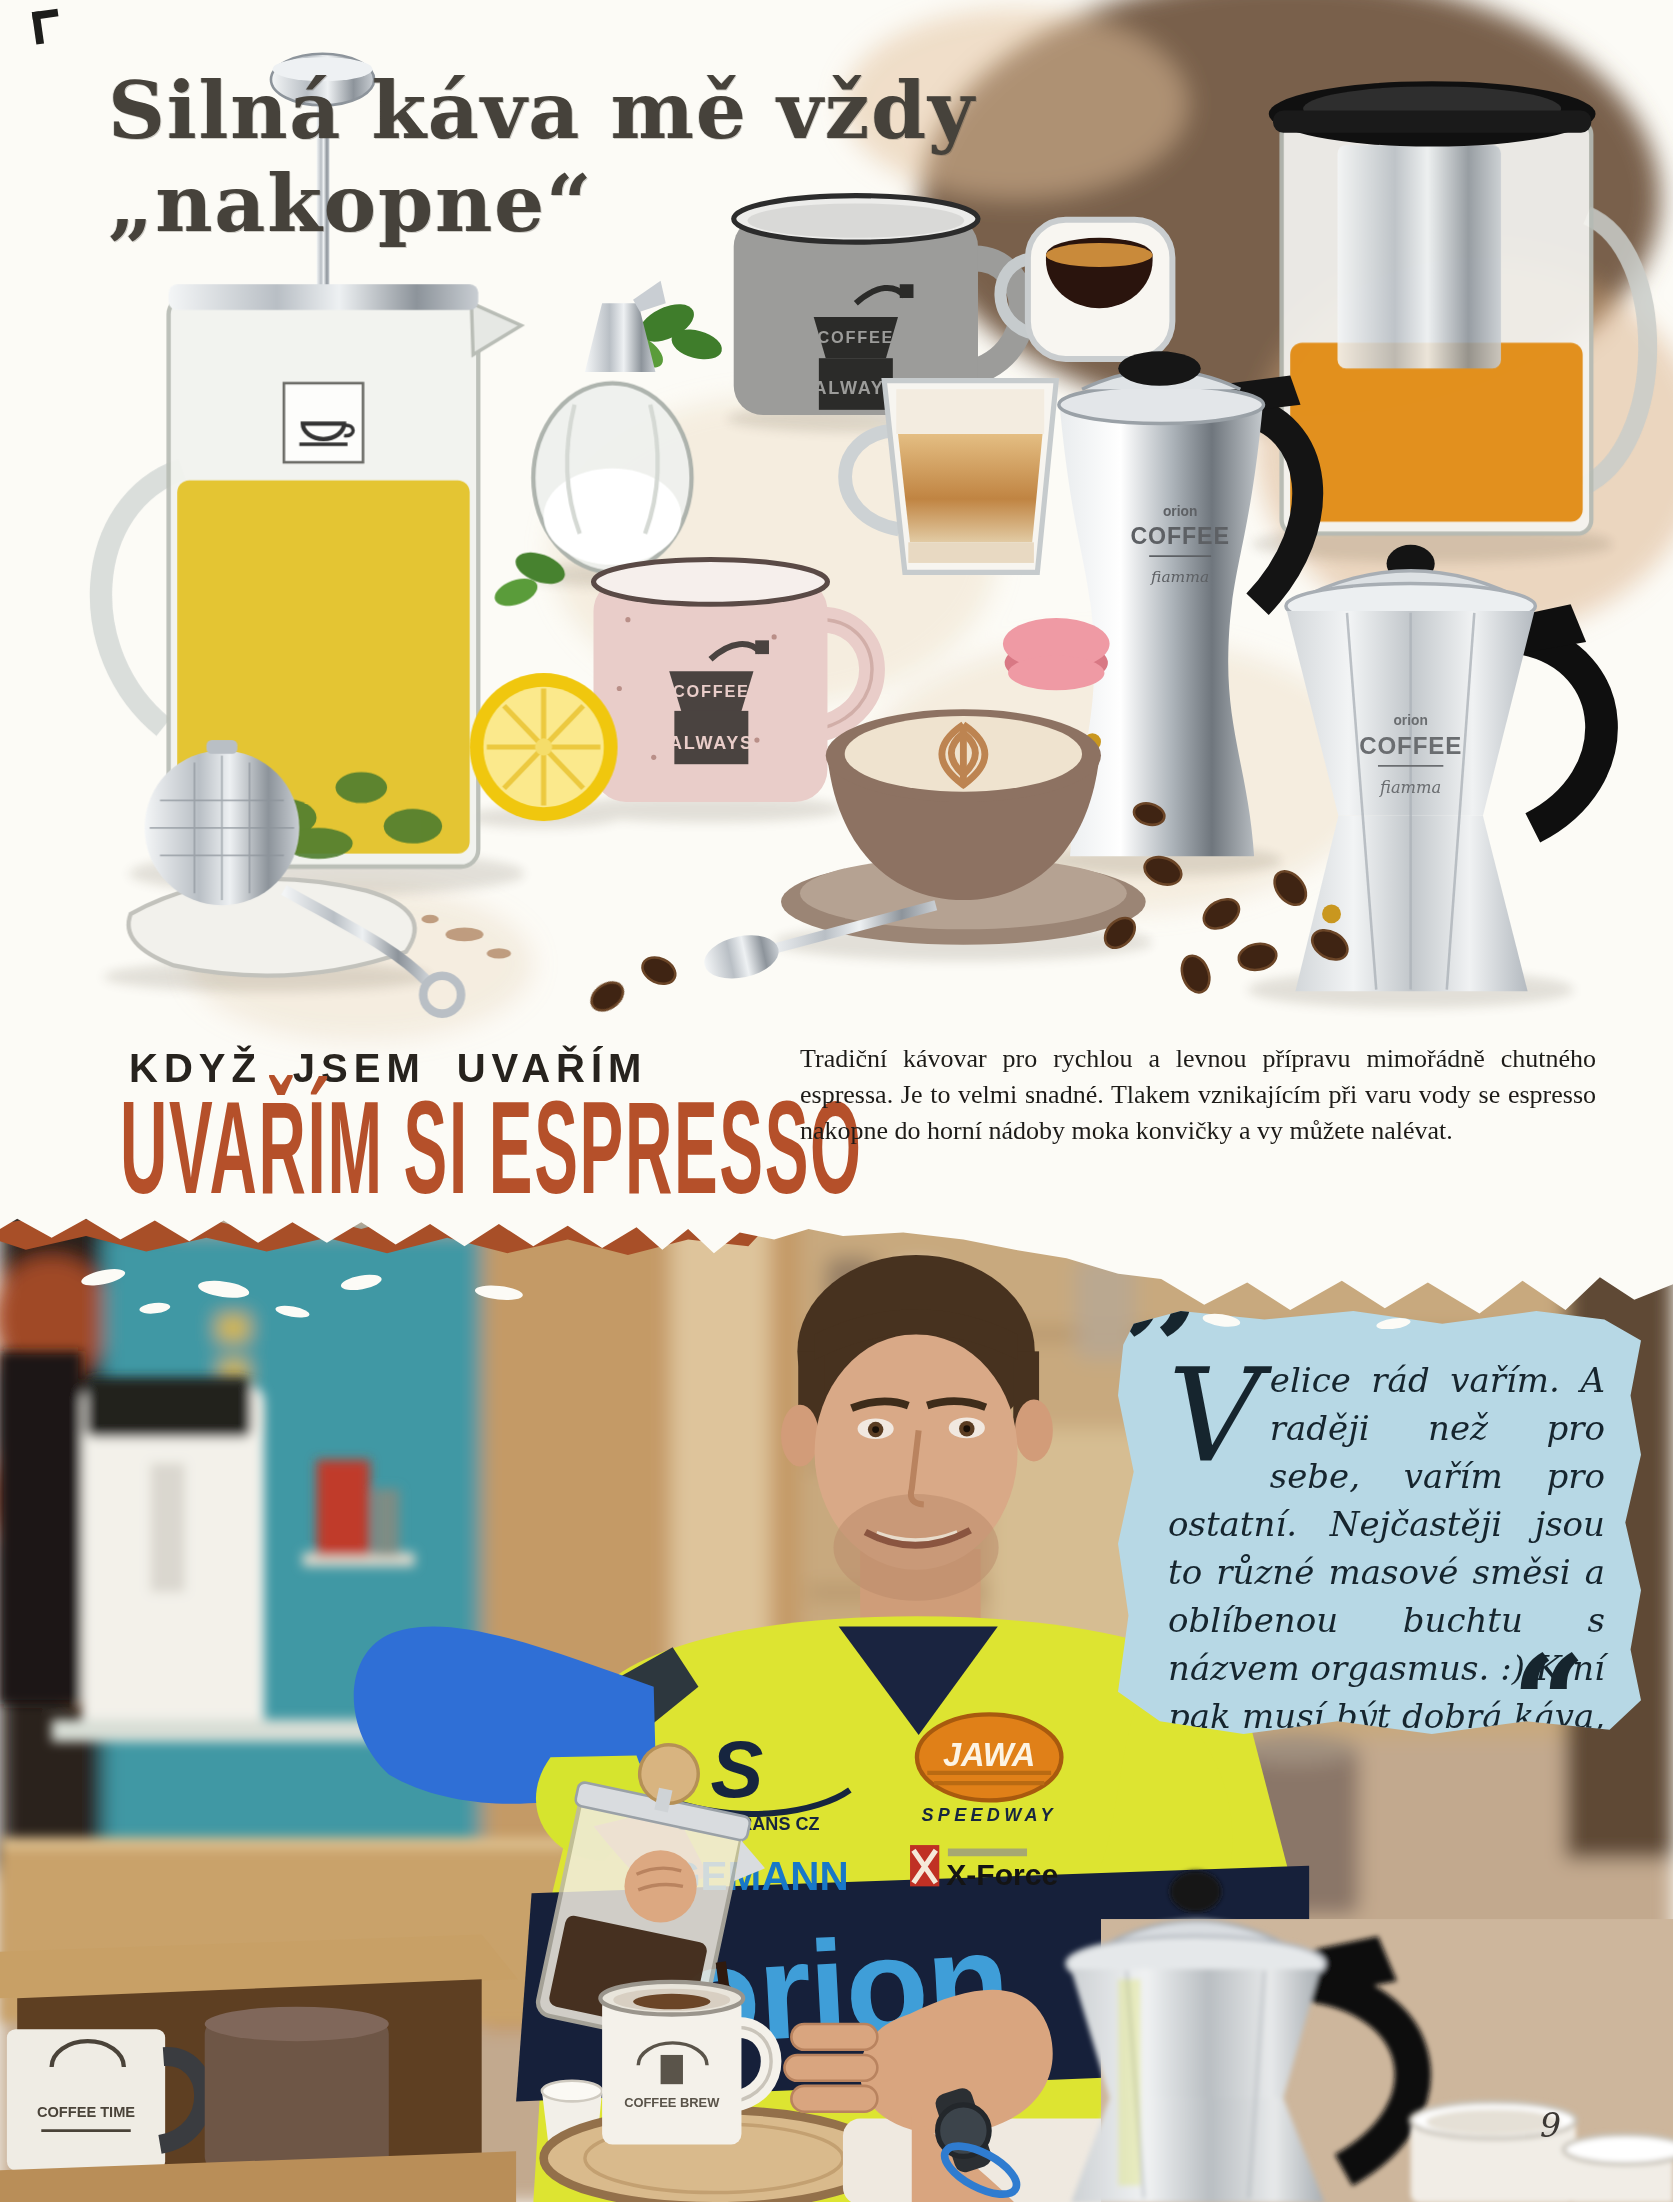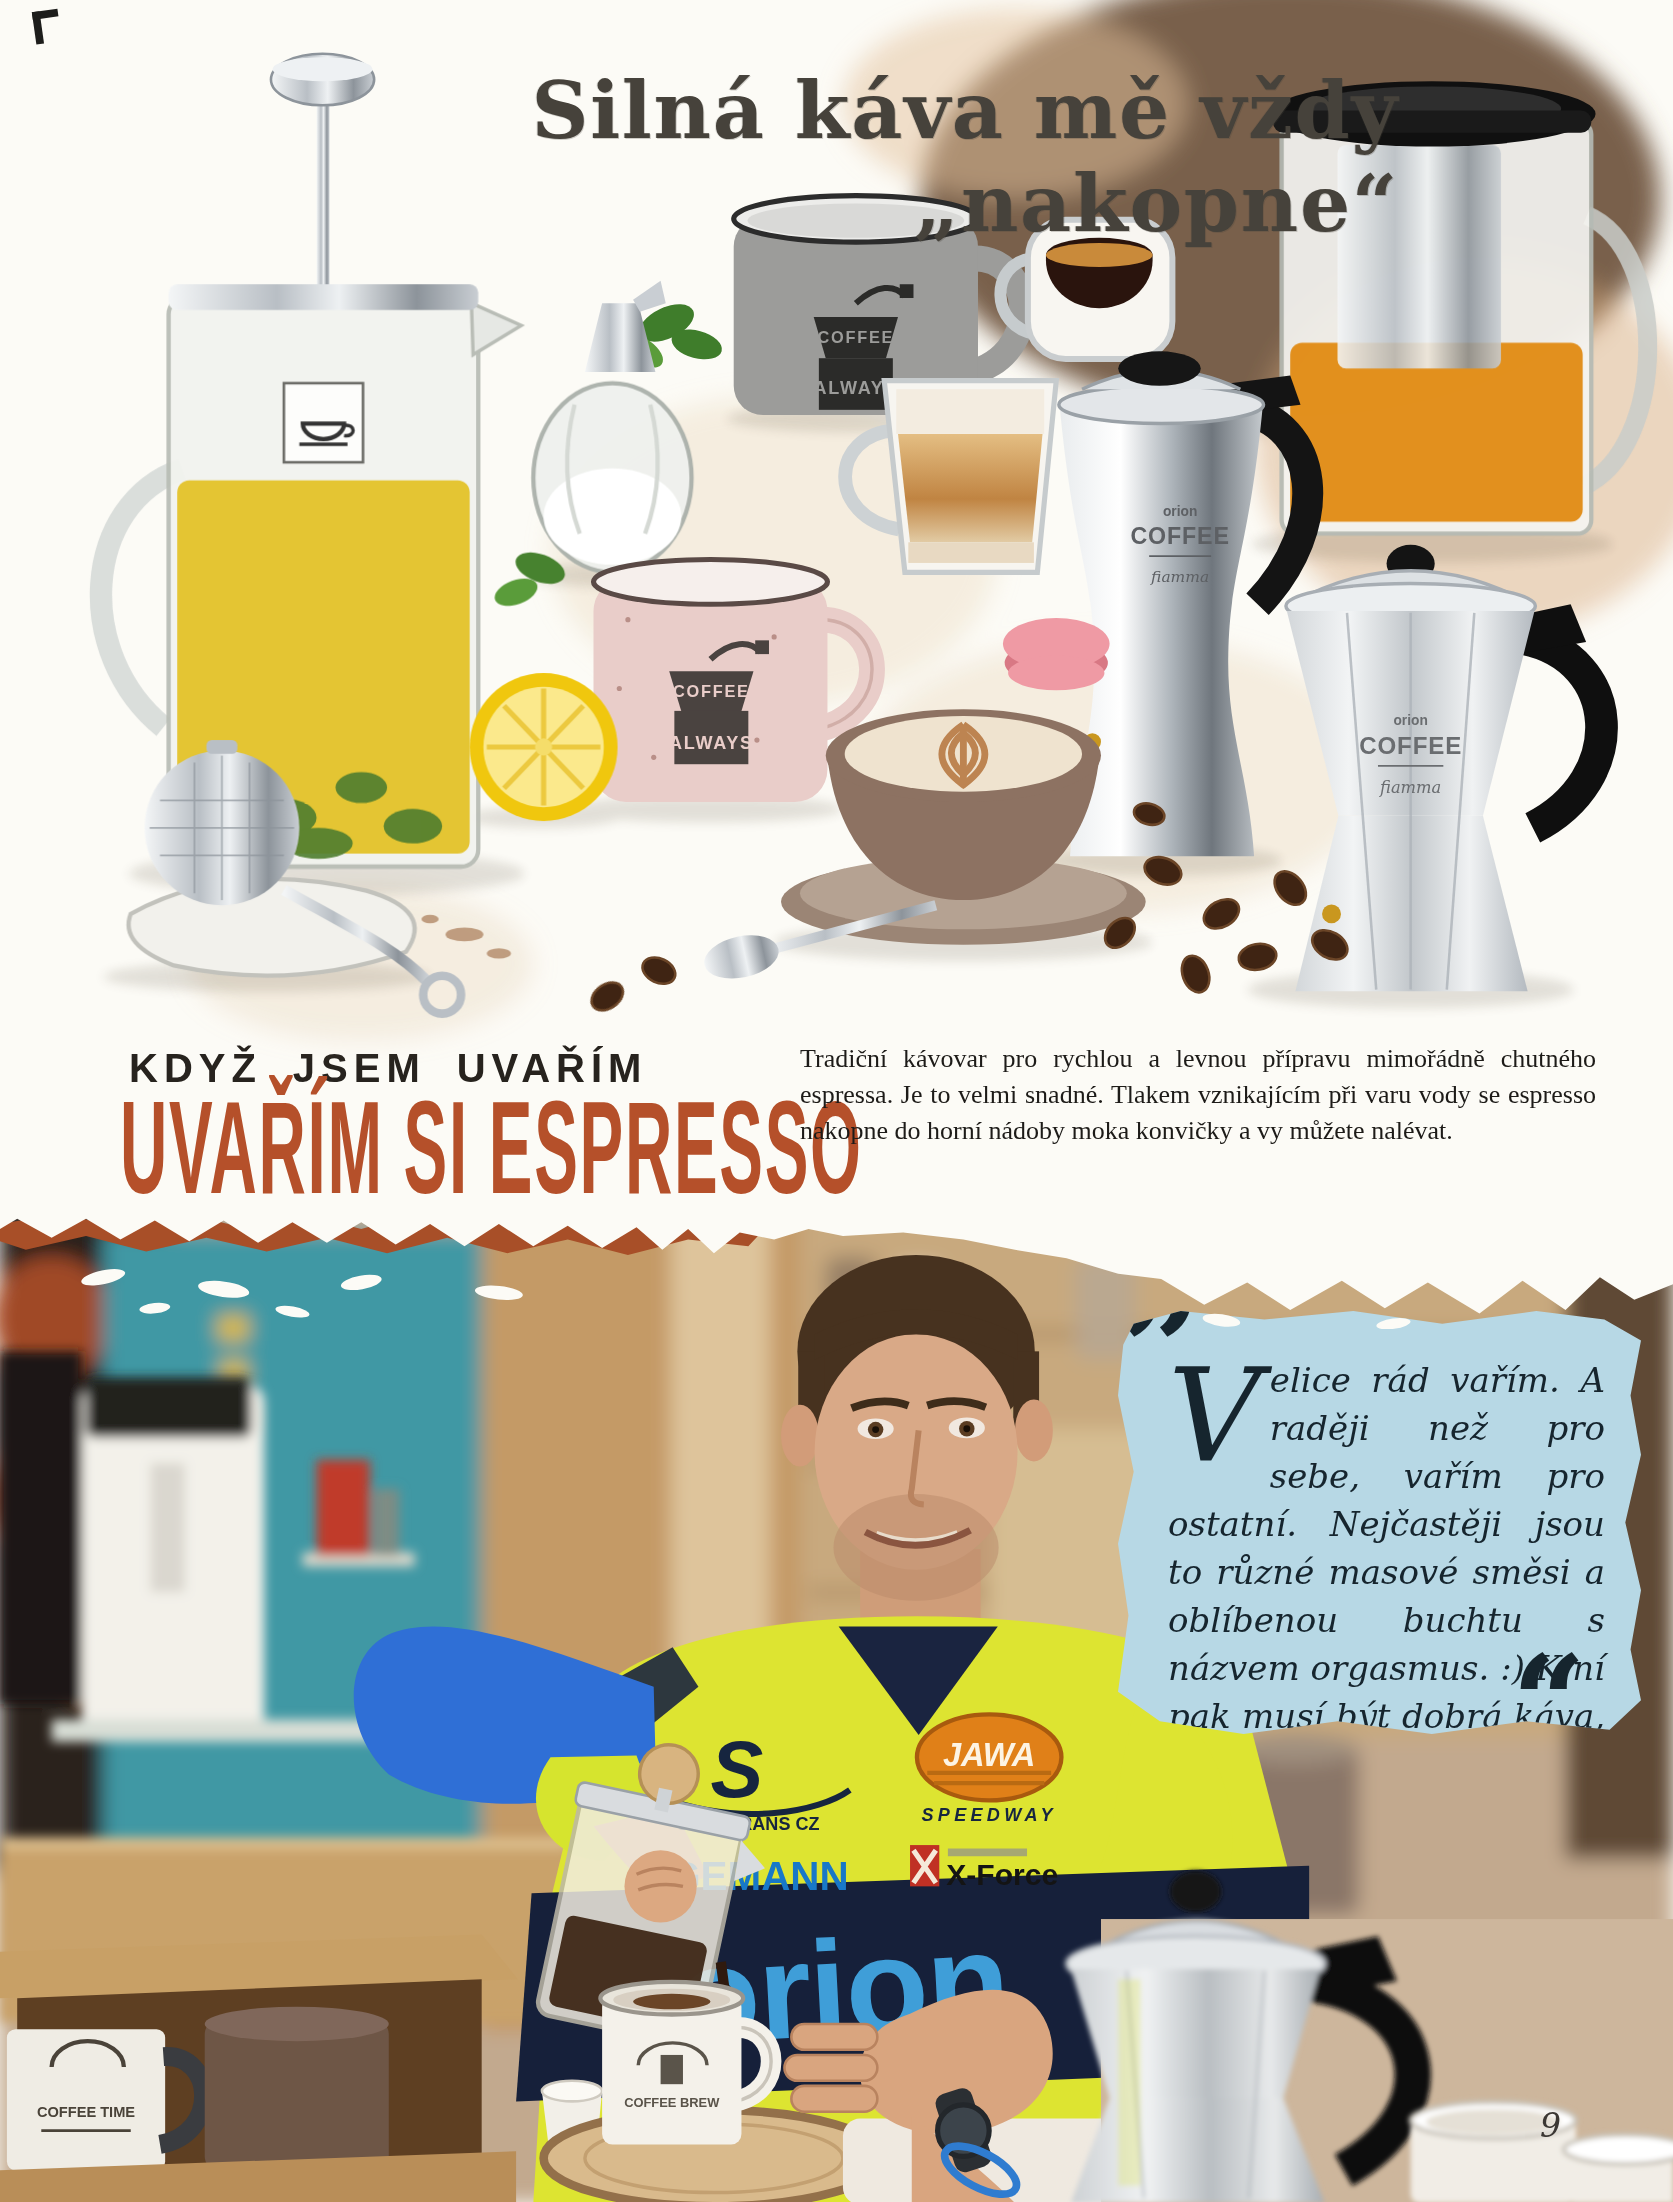--- a/index.html
+++ b/index.html
@@ -4,21 +4,21 @@
 <style>
   html,body{margin:0;padding:0;background:#888;}
   .page{position:relative;width:1673px;height:2203px;background:#fcfbf6;overflow:hidden;
         font-family:"Liberation Sans",sans-serif;}
   .abs{position:absolute;}
   svg{display:block;}
 
   
   .masthead{left:108px;top:64px;width:1291px;font-family:"DejaVu Serif",serif;
     font-weight:bold;font-size:79px;letter-spacing:1.7px;color:#46423b;margin:0;z-index:3;
-    text-shadow:0.9px 0.9px 0 rgba(70,66,59,.25), -0.9px 0 0 rgba(70,66,59,.15);text-align:right;}
+    text-shadow:0.9px 0.9px 0 rgba(70,66,59,.25), -0.9px 0 0 rgba(70,66,59,.15);}
 
   
   .feature{z-index:4;}
   .kicker{left:129px;top:1046px;font-weight:bold;font-size:40px;letter-spacing:6px;
           word-spacing:13.8px;color:#27231e;}
   .headline{left:120px;top:1082px;font-weight:bold;font-size:131px;line-height:1;
             letter-spacing:3.4px;color:#b5502a;transform:scaleX(.50);transform-origin:left top;
             white-space:nowrap;}
   .bodycopy{left:800px;top:1041px;width:796px;margin:0;font-family:"Liberation Serif",serif;
             font-size:26px;line-height:36px;color:#1d1b18;text-align:justify;}

